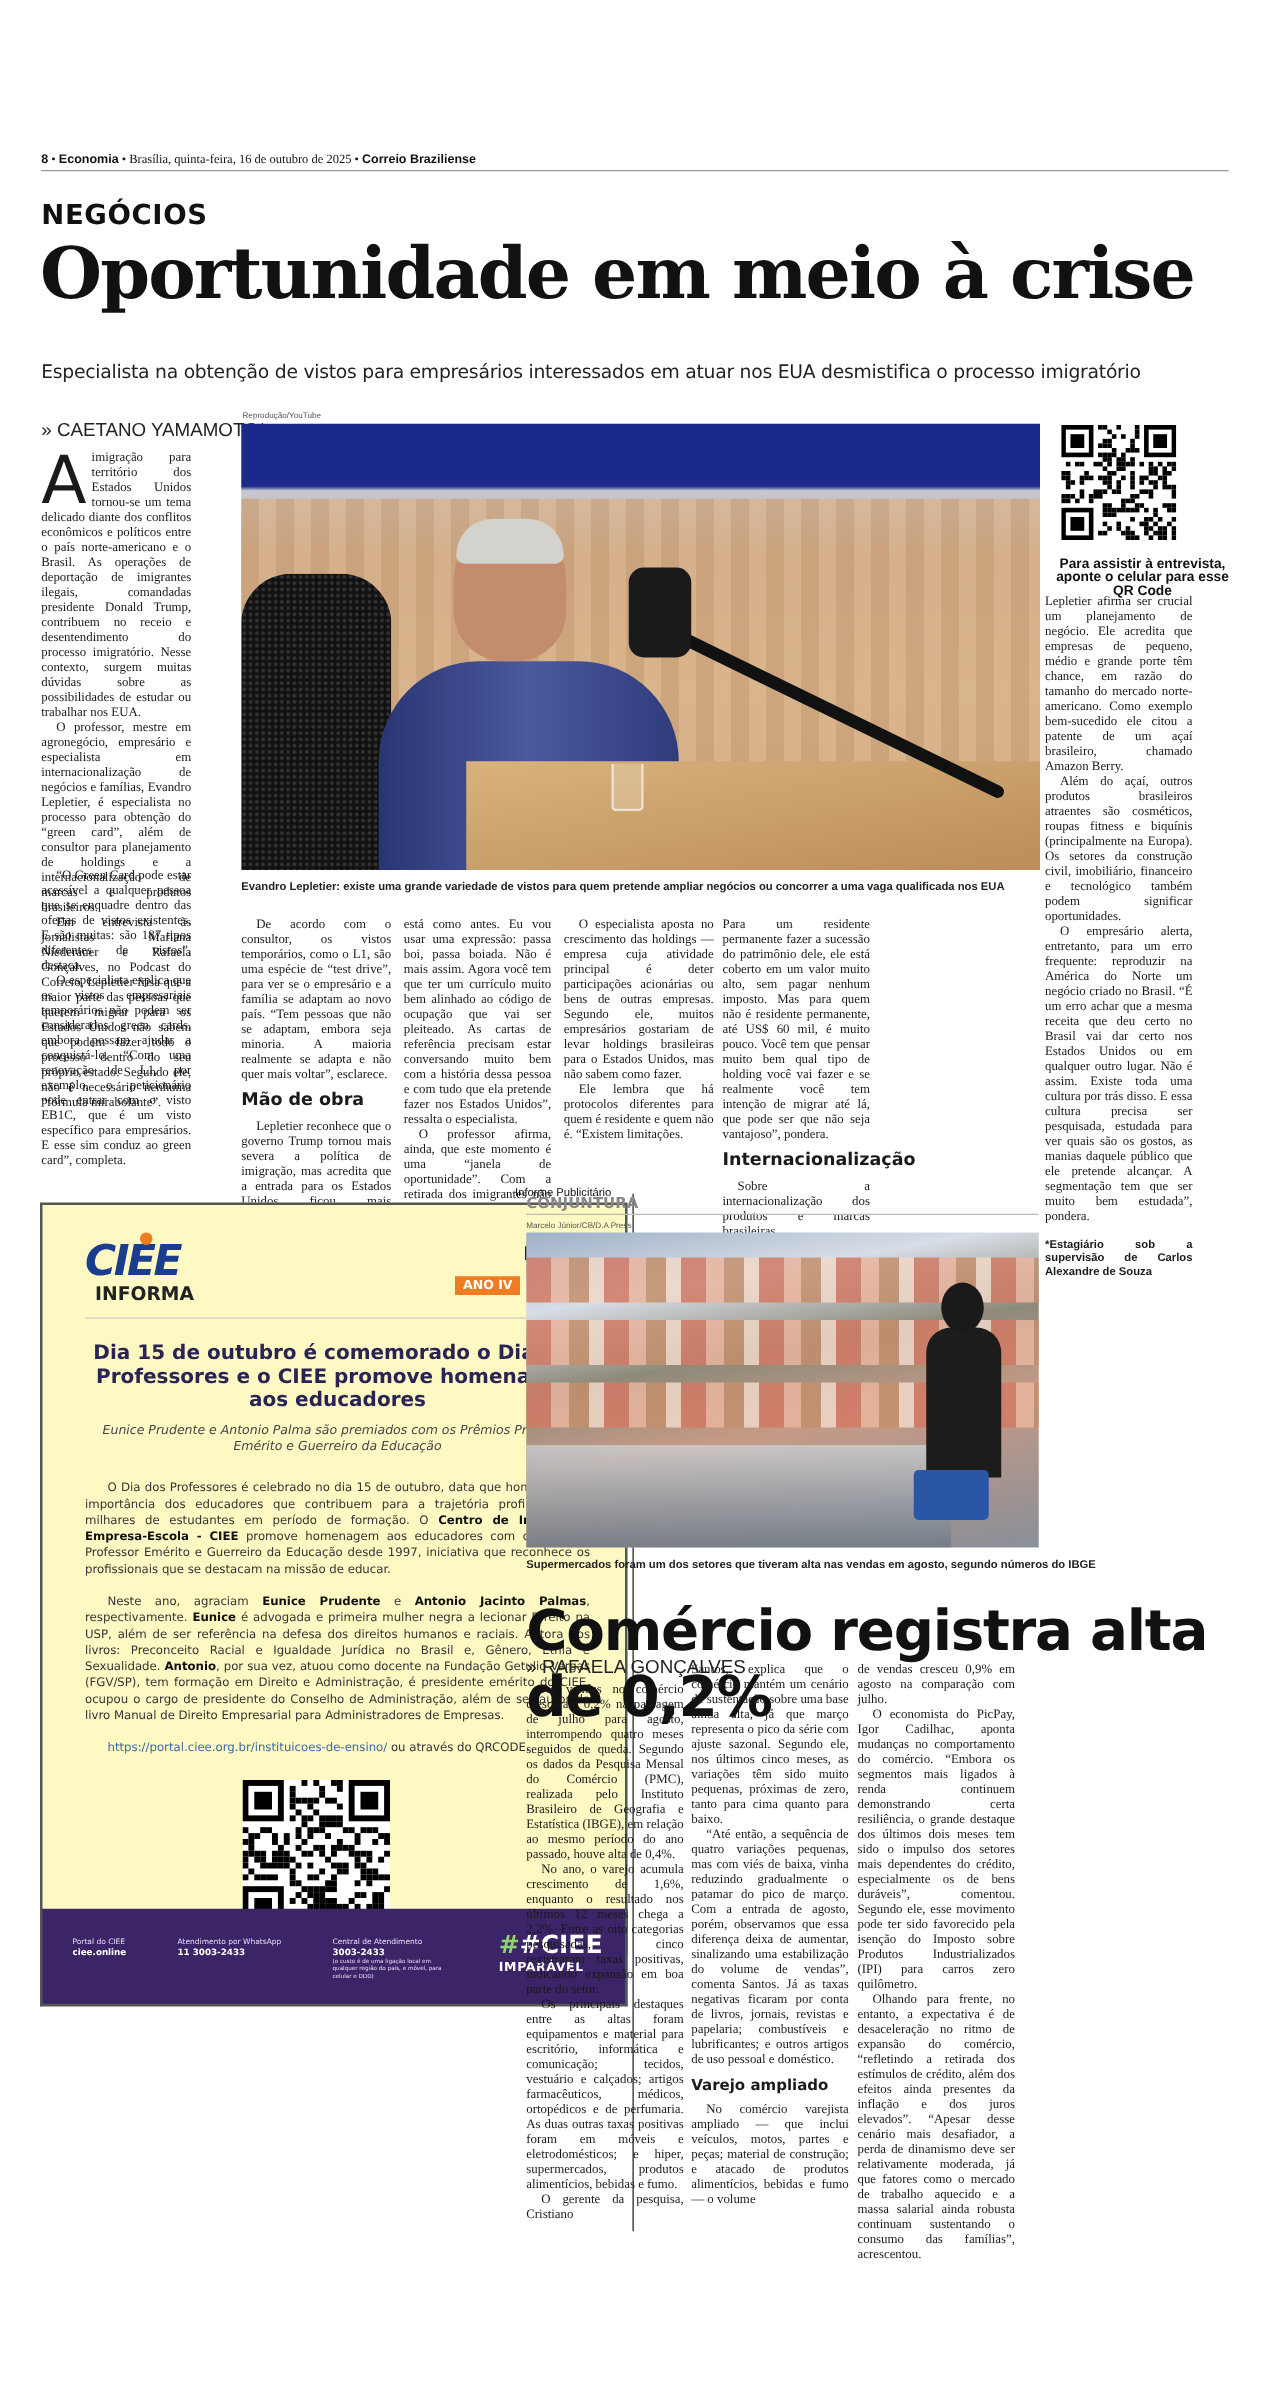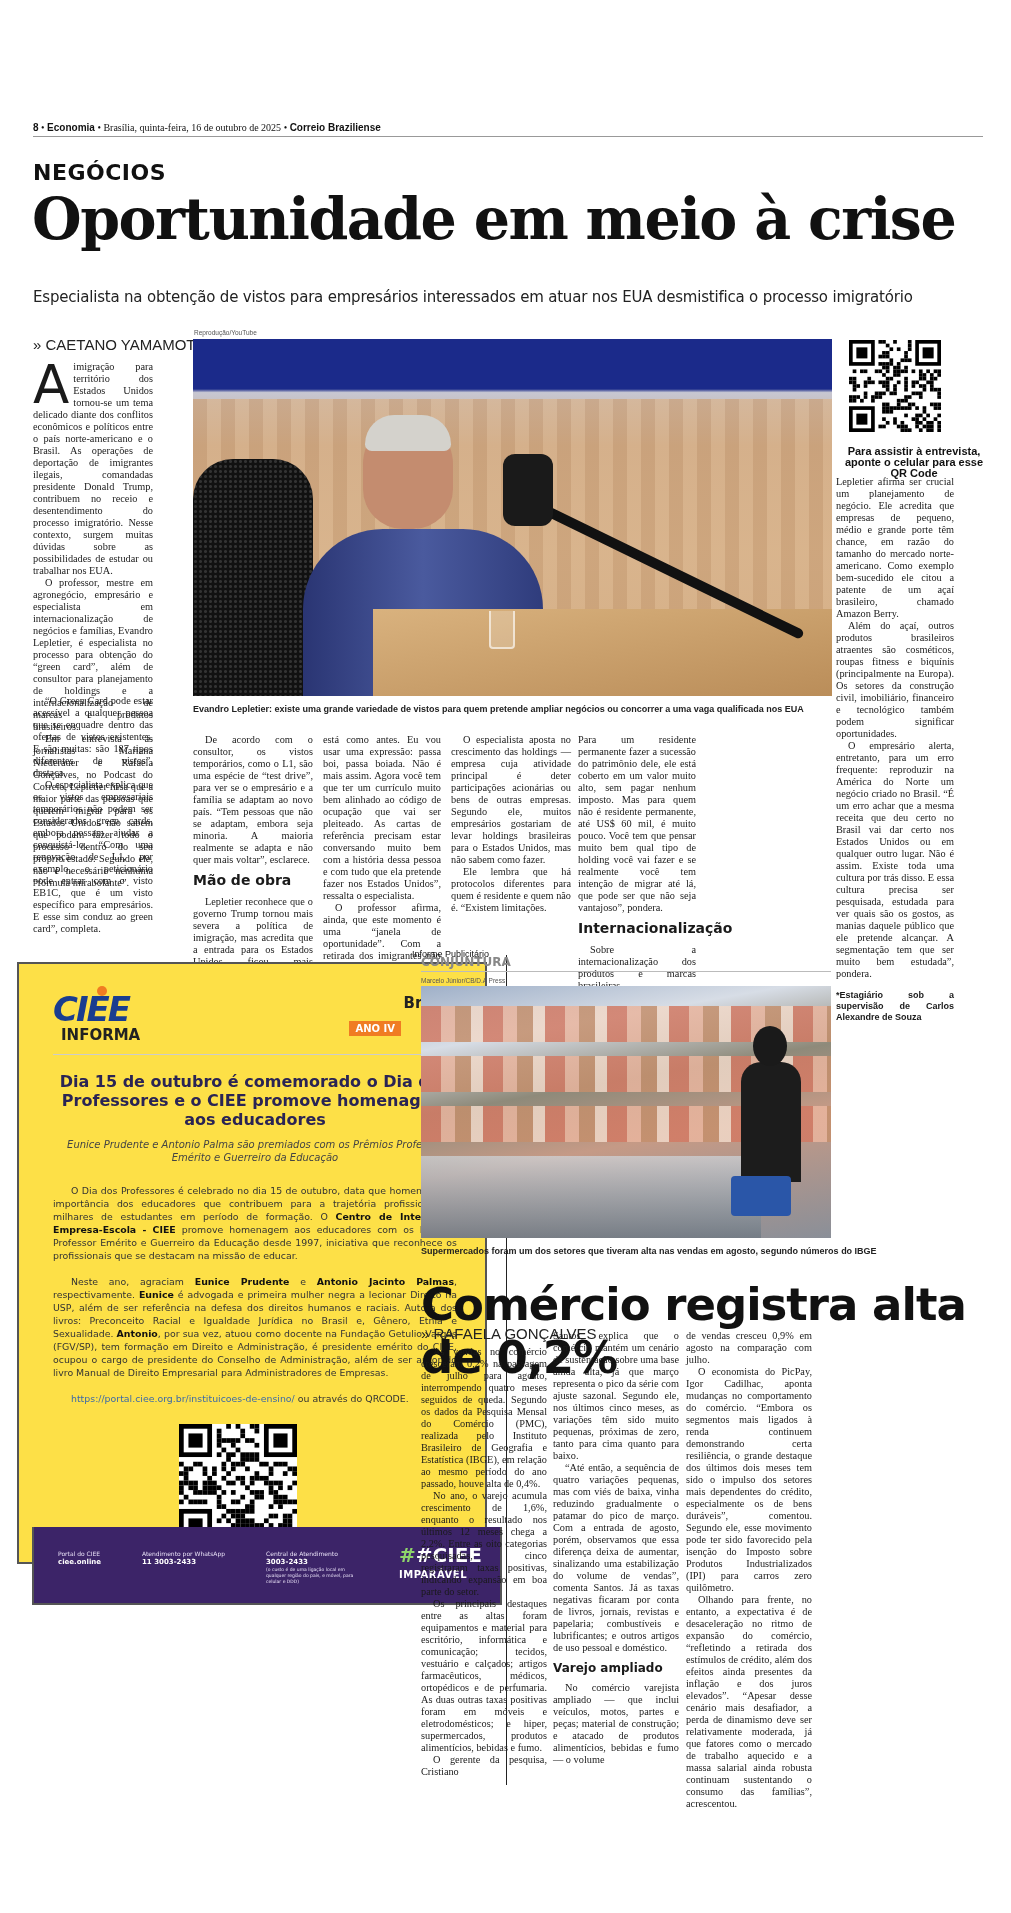--- a/index.html
+++ b/index.html
@@ -49,21 +49,21 @@
   #col2 { position: absolute; left: 193px; top: 734px; width: 120px; }
   #col3 { position: absolute; left: 323px; top: 734px; width: 118px; }
   #col4 { position: absolute; left: 451px; top: 734px; width: 120px; }
   #col5 { position: absolute; left: 578px; top: 734px; width: 118px; }
   #col1b { position: absolute; left: 33px; top: 732px; width: 120px; }
   #col7 { position: absolute; left: 836px; top: 476px; width: 118px; }
   .signature { font-family: "Liberation Sans", sans-serif; font-weight: bold; font-size: 9px; line-height: 11px; margin-top: 10px; }
 
   
   #ad-label { position: absolute; left: 412px; top: 949px; font-family: "Liberation Sans", sans-serif; font-size: 9px; }
-  #ad { position: absolute; left: 17px; top: 962px; width: 470px; height: 602px; border: 2px solid #555; background: #fde047; overflow: hidden; }
+  #ad { position: absolute; left: 32px; top: 962px; width: 470px; height: 602px; border: 2px solid #555; background: #fef9c3; overflow: hidden; }
   #ciee-logo { position: absolute; left: 34px; top: 28px; width: 100px; }
   #ciee-logo .letters { font-family: "DejaVu Sans", sans-serif; font-weight: bold; font-size: 34px; font-style: italic; color: #1a3d8f; letter-spacing: -2px; line-height: 34px; }
   #ciee-logo .dot { position: absolute; left: 44px; top: -6px; width: 10px; height: 10px; border-radius: 50%; background: #f07c22; }
   #ciee-logo .informa { font-family: "DejaVu Sans", sans-serif; font-weight: bold; font-size: 15px; color: #222; margin-left: 8px; }
   #ad-city { position: absolute; right: 18px; top: 30px; font-family: "DejaVu Sans", sans-serif; font-weight: bold; font-size: 15px; color: #222; }
   #ad-year { position: absolute; right: 84px; top: 57px; background: #f07c22; color: #fff; font-family: "DejaVu Sans", sans-serif; font-weight: bold; font-size: 10px; padding: 2px 6px; }
   #ad-num { position: absolute; right: 18px; top: 58px; font-family: "DejaVu Sans", sans-serif; font-size: 11px; color: #222; }
   #ad-rule { position: absolute; left: 34px; top: 90px; width: 404px; height: 1px; background: #ccc; }
   #ad-title { position: absolute; left: 34px; top: 108px; width: 404px; text-align: center; font-family: "DejaVu Sans", sans-serif; font-weight: bold; font-size: 16px; line-height: 19px; color: #2a2454; }
   #ad-sub { position: absolute; left: 34px; top: 174px; width: 404px; text-align: center; font-family: "DejaVu Sans", sans-serif; font-style: italic; font-size: 10px; line-height: 13px; color: #444; }

